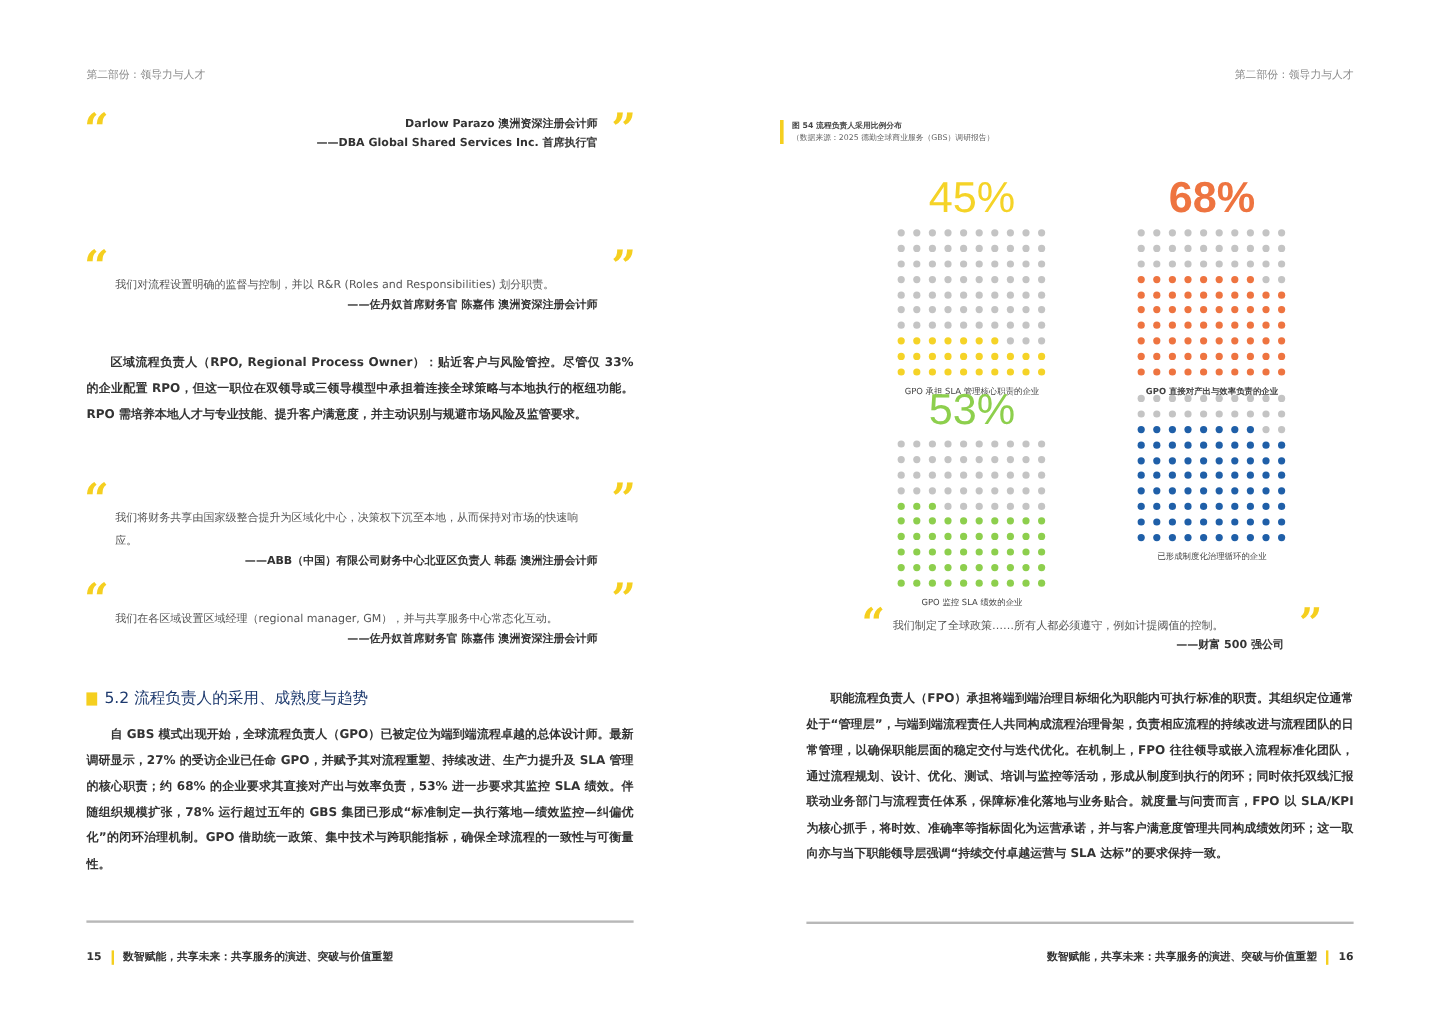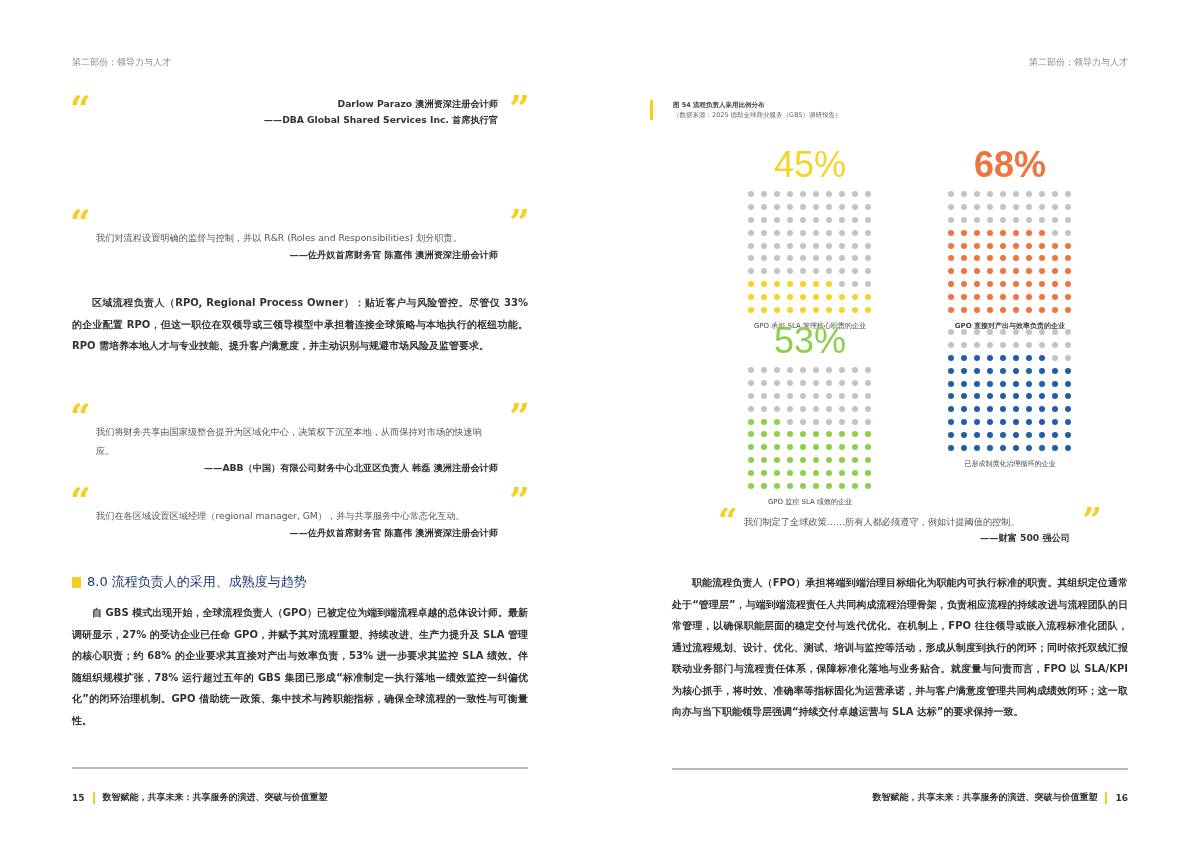--- a/index.html
+++ b/index.html
@@ -16,21 +16,21 @@
     .qmark.open { left:-2px; top:-6px; }
     .qmark.close { right:-2px; top:-6px; }
     .qtext { margin-left:24px; margin-right:30px; padding-top:18px; font-size:9.2px; line-height:19px; color:#555; }
     .qattr { text-align:right; margin-right:30px; font-size:9.2px; line-height:16px; color:#333; font-weight:bold; }
     .para { position:absolute; left:72px; width:456px; font-size:10px; line-height:21.5px; color:#333; font-weight:bold; text-align:justify; text-indent:2em; }
     .section-title { position:absolute; left:72px; top:573px; font-size:13px; color:#1e3a6e; display:flex; align-items:center; gap:6px; }
     .section-title .sq { width:9px; height:11px; background:#f5cf1f; display:inline-block; }
     .rule { position:absolute; height:2px; background:#b8b8b8; }
     .footer { position:absolute; top:791px; font-size:9px; font-weight:bold; color:#333; display:flex; align-items:center; gap:8px; }
     .footer .bar { width:2px; height:12px; background:#f5cf1f; display:inline-block; }
-    .fig-caption { position:absolute; left:50px; top:100px; border-left:3px solid #f5cf1f; padding-left:20px; font-size:6.5px; line-height:10px; color:#666; }
+    .fig-caption { position:absolute; left:50px; top:100px; border-left:3px solid #f5cf1f; padding-left:7px; font-size:6.5px; line-height:10px; color:#666; }
     .fig-caption .t { font-weight:bold; color:#444; }
     .chart { position:absolute; width:180px; text-align:center; }
     .chart .pct { font-size:36px; line-height:38px; font-family:"Liberation Sans", sans-serif; }
     .dots { display:grid; grid-template-columns:repeat(10, 13px); grid-auto-rows:12.9px; justify-content:center; margin-top:4px; }
     .dot { width:6px; height:6px; border-radius:50%; margin:3px; background:#c4c4c4; }
     .chart .label { font-size:7px; color:#444; margin-top:4px; }
     .rquote { position:absolute; left:120px; top:508px; width:380px; }
     .rquote .qmark { font-size:34px; }
     .rquote .qtext { margin-left:24px; margin-right:30px; padding-top:6px; font-size:9.2px; line-height:16px; }
   </style>
@@ -65,21 +65,21 @@
 
   <div class="quote" style="top:488px;">
     <span class="qmark open">“</span>
     <span class="qmark close">”</span>
     <div class="qtext">我们在各区域设置区域经理（regional manager, GM），并与共享服务中心常态化互动。</div>
     <div class="qattr">——佐丹奴首席财务官 陈嘉伟 澳洲资深注册会计师</div>
   </div>
 
   <div class="section-title">
     <span class="sq"></span>
-    <span>8.0 流程负责人的采用、成熟度与趋势</span>
+    <span>5.2 流程负责人的采用、成熟度与趋势</span>
   </div>
 
   <div class="para" style="top:602px;">自 GBS 模式出现开始，全球流程负责人（GPO）已被定位为端到端流程卓越的总体设计师。最新调研显示，27% 的受访企业已任命 GPO，并赋予其对流程重塑、持续改进、生产力提升及 SLA 管理的核心职责；约 68% 的企业要求其直接对产出与效率负责，53% 进一步要求其监控 SLA 绩效。伴随组织规模扩张，78% 运行超过五年的 GBS 集团已形成“标准制定—执行落地—绩效监控—纠偏优化”的闭环治理机制。GPO 借助统一政策、集中技术与跨职能指标，确保全球流程的一致性与可衡量性。</div>
 
   <div class="rule" style="left:72px; width:456px; top:767px;"></div>
   <div class="footer" style="left:72px;">
     <span>15</span>
     <span class="bar"></span>
     <span>数智赋能，共享未来：共享服务的演进、突破与价值重塑</span>
   </div>

